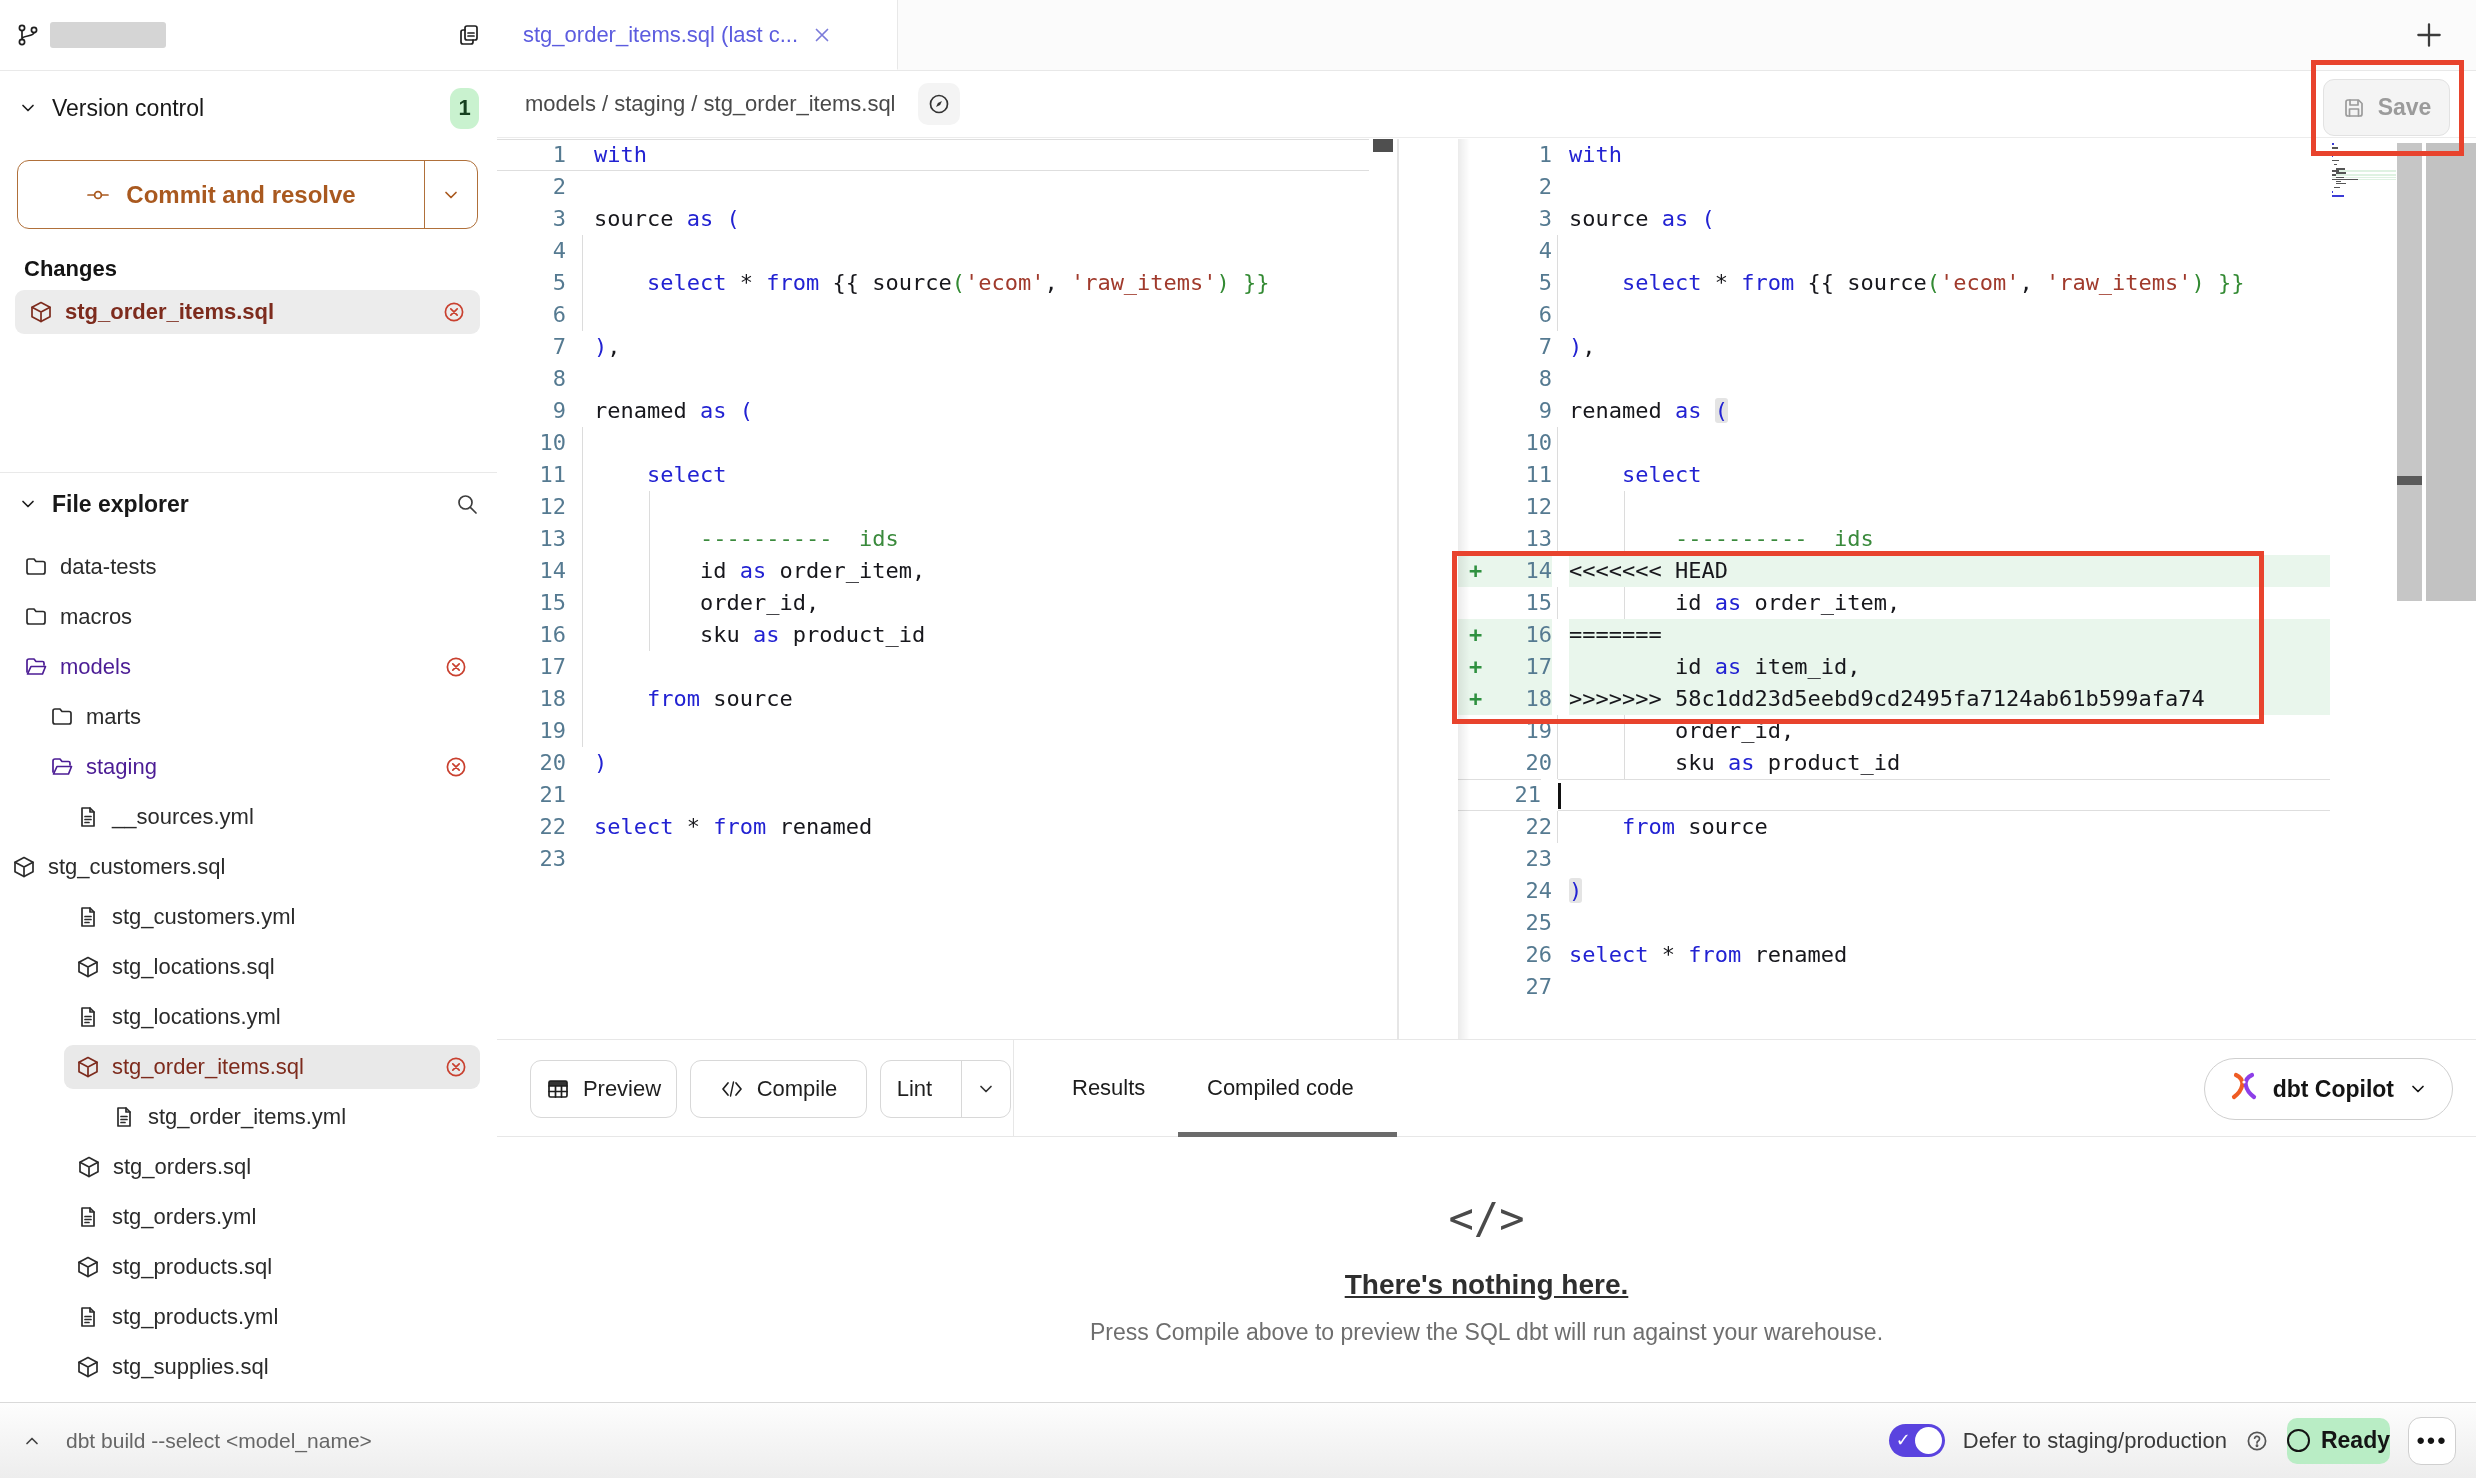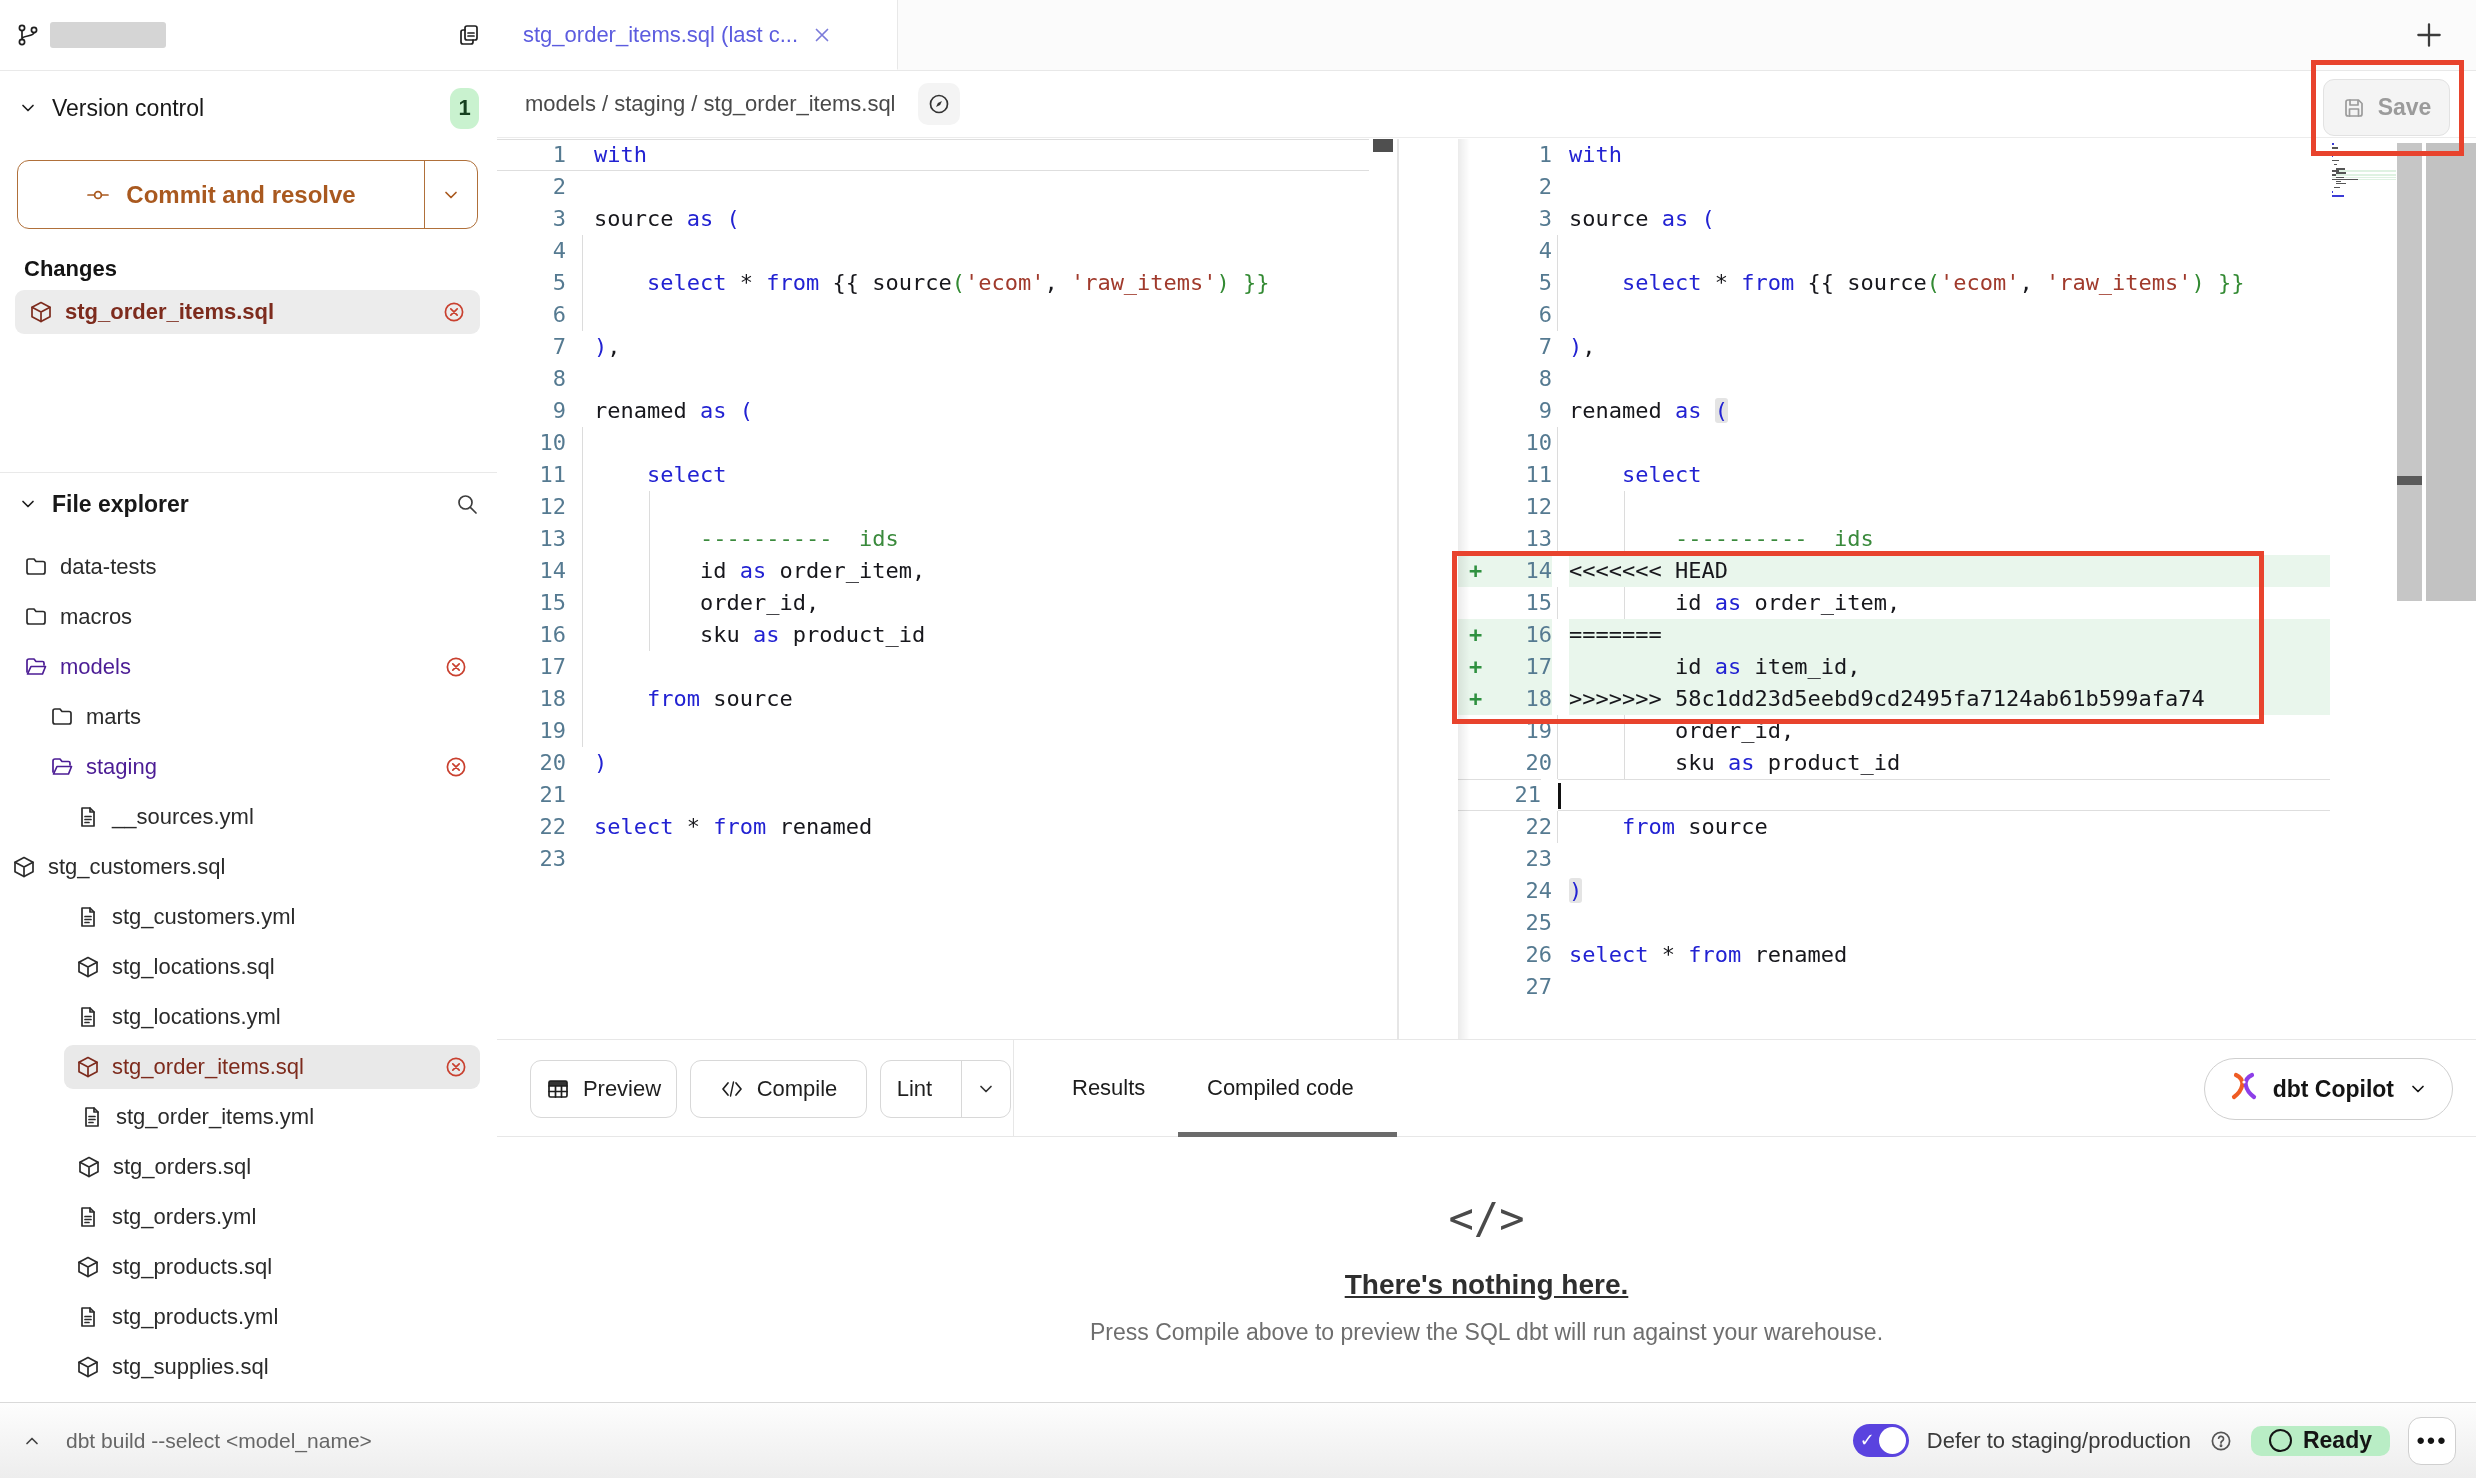--- a/index.html
+++ b/index.html
@@ -101,21 +101,21 @@
   
   .statusbar{position:absolute;left:0;right:0;bottom:0;height:76px;background:linear-gradient(#fdfdfd,#ededed);border-top:1px solid #d9d9d9;display:flex;align-items:center;padding:0 20px 0 22px;box-sizing:border-box;}
   .sb-chevron{color:#444;display:flex;margin-right:24px;cursor:pointer;}
   .cmd-text{font-size:21px;color:#666;}
   .status-right{margin-left:auto;display:flex;align-items:center;gap:18px;}
   .toggle{width:56px;height:33px;border-radius:17px;background:#5a43df;position:relative;cursor:pointer;}
   .toggle .knob{position:absolute;right:3px;top:3px;width:27px;height:27px;border-radius:50%;background:#fff;}
   .toggle .chk{position:absolute;left:7px;top:3px;color:#fff;font-size:18px;line-height:27px;}
   .defer-label{font-size:22px;color:#3a3a3a;}
   .help-ic{color:#555;display:flex;cursor:pointer;}
-  .ready-pill{background:#b9edc5;border-radius:10px;height:30px;display:flex;align-items:center;gap:11px;padding:0 18px;cursor:pointer;}
+  .ready-pill{background:#b9edc5;border-radius:10px;height:46px;display:flex;align-items:center;gap:11px;padding:0 0;cursor:pointer;}
   .ready-circle{width:19px;height:19px;border:2.5px solid #141414;border-radius:50%;}
   .ready-label{font-size:23px;font-weight:700;color:#141414;}
   .dots-btn{width:48px;height:48px;border:1.5px solid #cfcfcf;border-radius:13px;background:#fff;display:flex;align-items:center;justify-content:center;font-size:24px;letter-spacing:2px;color:#141414;cursor:pointer;box-sizing:border-box;}
   
   .save-btn{position:absolute;left:2323px;top:79px;width:127px;height:57px;background:#f4f4f4;border:1.5px solid #e2e2e2;border-radius:11px;display:flex;align-items:center;justify-content:center;gap:12px;color:#9b9b9b;font-size:23px;font-weight:600;z-index:40;box-sizing:border-box;}
   .anno{position:absolute;border:5px solid #e8432d;z-index:60;pointer-events:none;box-sizing:border-box;}
   .anno-save{left:2311px;top:60px;width:153px;height:96px;}
   .anno-conflict{left:1452px;top:551px;width:812px;height:173px;}
   .ic{width:24px;height:24px;display:block;}
   .ic20{width:20px;height:20px;display:block;}
@@ -338,21 +338,21 @@
           </span>
           <span class="name">stg_order_items.sql</span>
           <span class="xmark">
             <svg class="ic" viewBox="0 0 24 24" fill="none" stroke="currentColor" stroke-width="1.7" stroke-linecap="round" stroke-linejoin="round">
               <circle cx="12" cy="12" r="8.6"></circle>
               <path d="M8.8 8.8l6.4 6.4M15.2 8.8l-6.4 6.4"></path>
             </svg>
           </span>
         </span>
       </div>
-      <div class="trow" style="padding-left:68px">
+      <div class="trow" style="padding-left:100px">
     <span class="inner">
           <span>
             <svg class="ic" viewBox="0 0 24 24" fill="none" stroke="currentColor" stroke-width="1.7" stroke-linecap="round" stroke-linejoin="round">
               <path d="M6 3h8l4 4v14H6z"></path>
               <path d="M14 3v4h4"></path>
               <path d="M9 11.5h6M9 14.5h6M9 17.5h4"></path>
             </svg>
           </span>
           <span class="name">stg_order_items.yml</span>
         </span>

